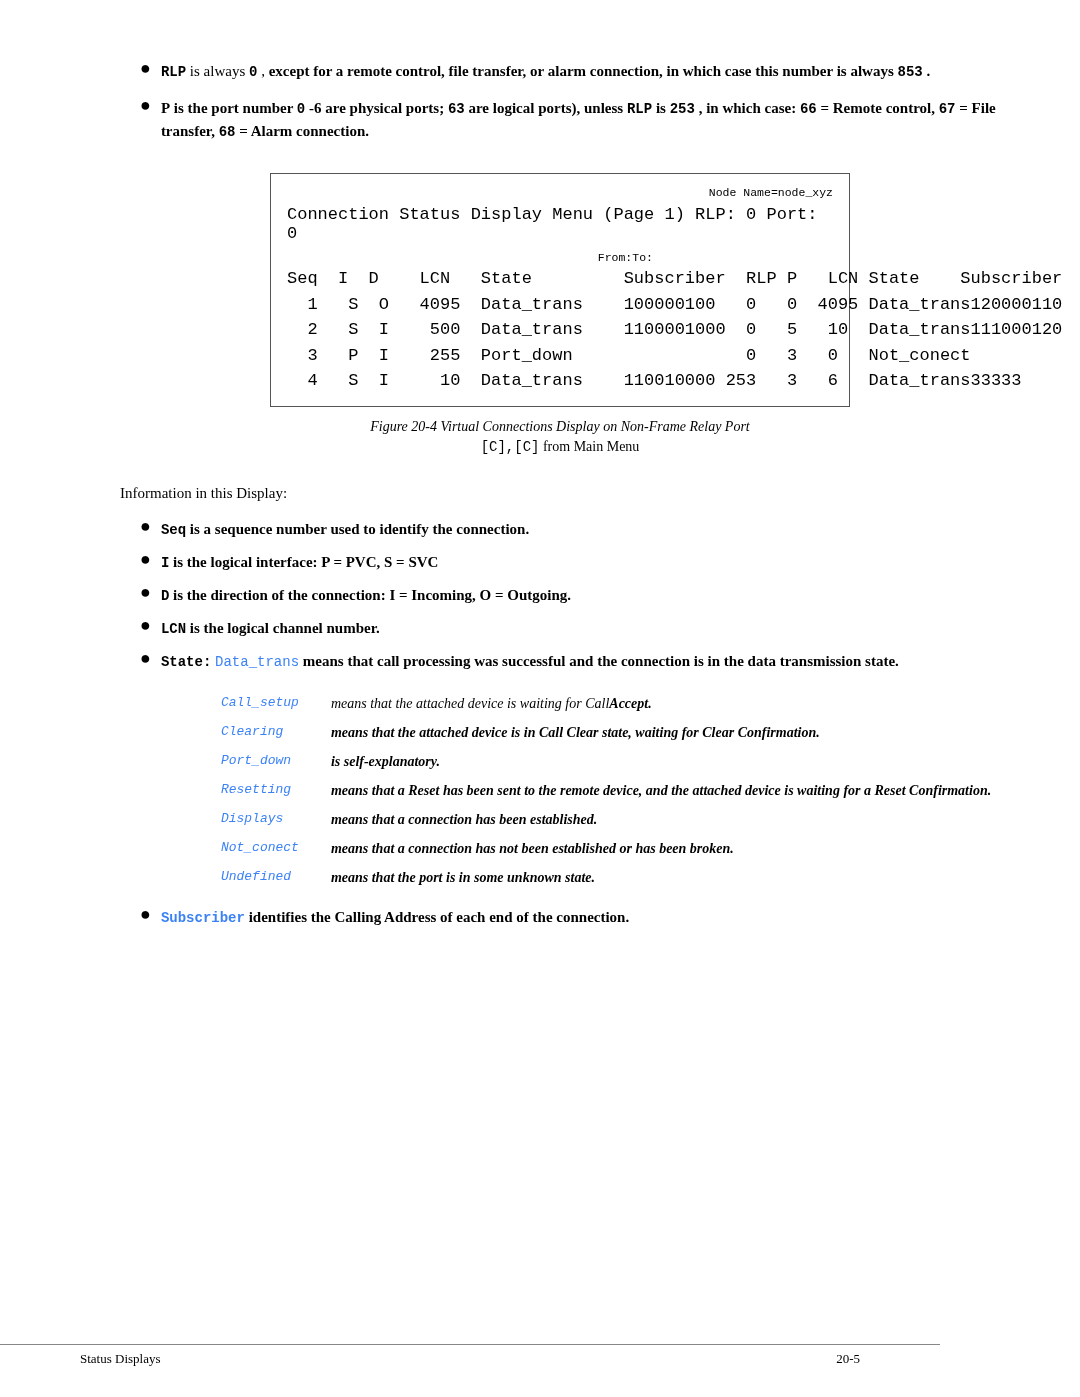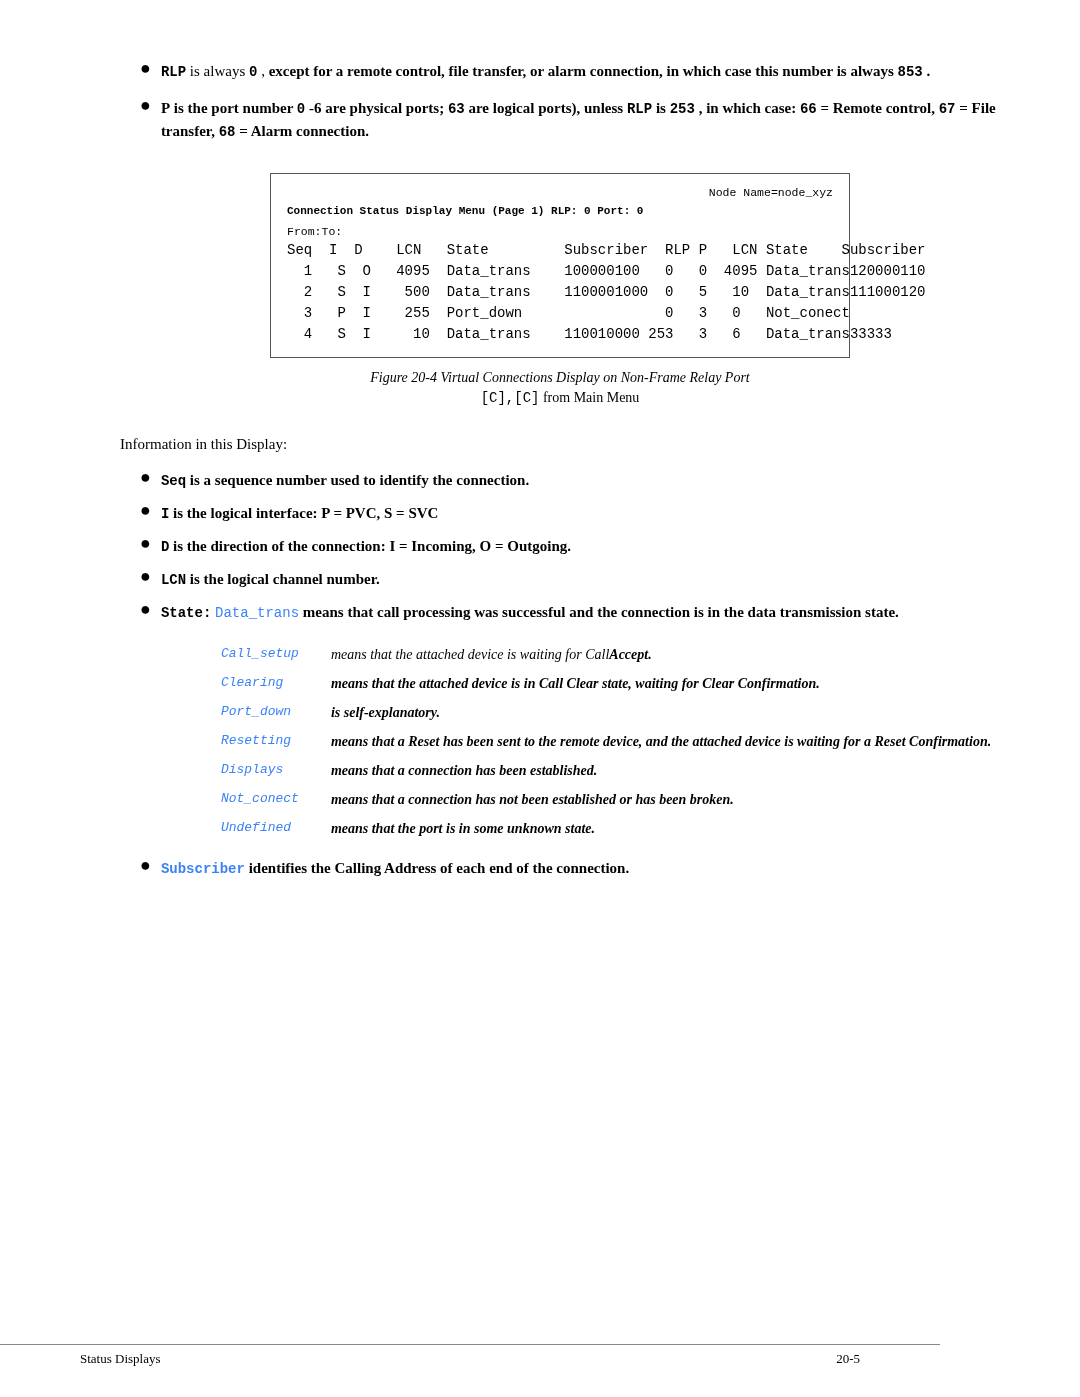--- a/index.html
+++ b/index.html
@@ -62,26 +62,25 @@
     }
 
     .terminal-node-name {
       text-align: right;
       margin-bottom: 6px;
       font-size: 11.5px;
     }
 
     .terminal-title {
       margin-bottom: 8px;
-      font-size: 11px;
-      font-weight: bold;
+      font-size: 17px;
     }
 
     .terminal-row {
-      font-size: 14px;
+      font-size: 17px;
       white-space: pre;
       line-height: 1.5;
     }
 
     .figure-caption {
       text-align: center;
       margin-top: 12px;
       font-style: italic;
       font-size: 14px;
     }
@@ -201,21 +200,21 @@
       <span class="mono bold">68</span>
       <span><strong> = Alarm connection.</strong></span>
     </span>
   </div>
 </div>
 
 <div class="figure-container">
   <div class="terminal-box">
     <div class="terminal-node-name">Node Name=node_xyz</div>
     <div class="terminal-title">Connection Status Display Menu (Page 1)  RLP: 0  Port: 0</div>
-    <div style="display:flex; justify-content:flex-start; margin-bottom:2px; font-size:11.5px;">
+    <div style="display:flex; justify-content:flex-end; margin-bottom:2px; font-size:11.5px;">
       <span>From:</span>
       <span style="margin-right:180px;">To:</span>
     </div>
     <div class="terminal-row">Seq  I  D    LCN   State         Subscriber  RLP P   LCN State    Subscriber</div>
     <div class="terminal-row">  1   S  O   4095  Data_trans    100000100   0   0  4095 Data_trans120000110</div>
     <div class="terminal-row">  2   S  I    500  Data_trans    1100001000  0   5   10  Data_trans111000120</div>
     <div class="terminal-row">  3   P  I    255  Port_down                 0   3   0   Not_conect</div>
     <div class="terminal-row">  4   S  I     10  Data_trans    110010000 253   3   6   Data_trans33333</div>
   </div>
   <div class="figure-caption">Figure 20-4   Virtual Connections Display on Non-Frame Relay Port</div>

